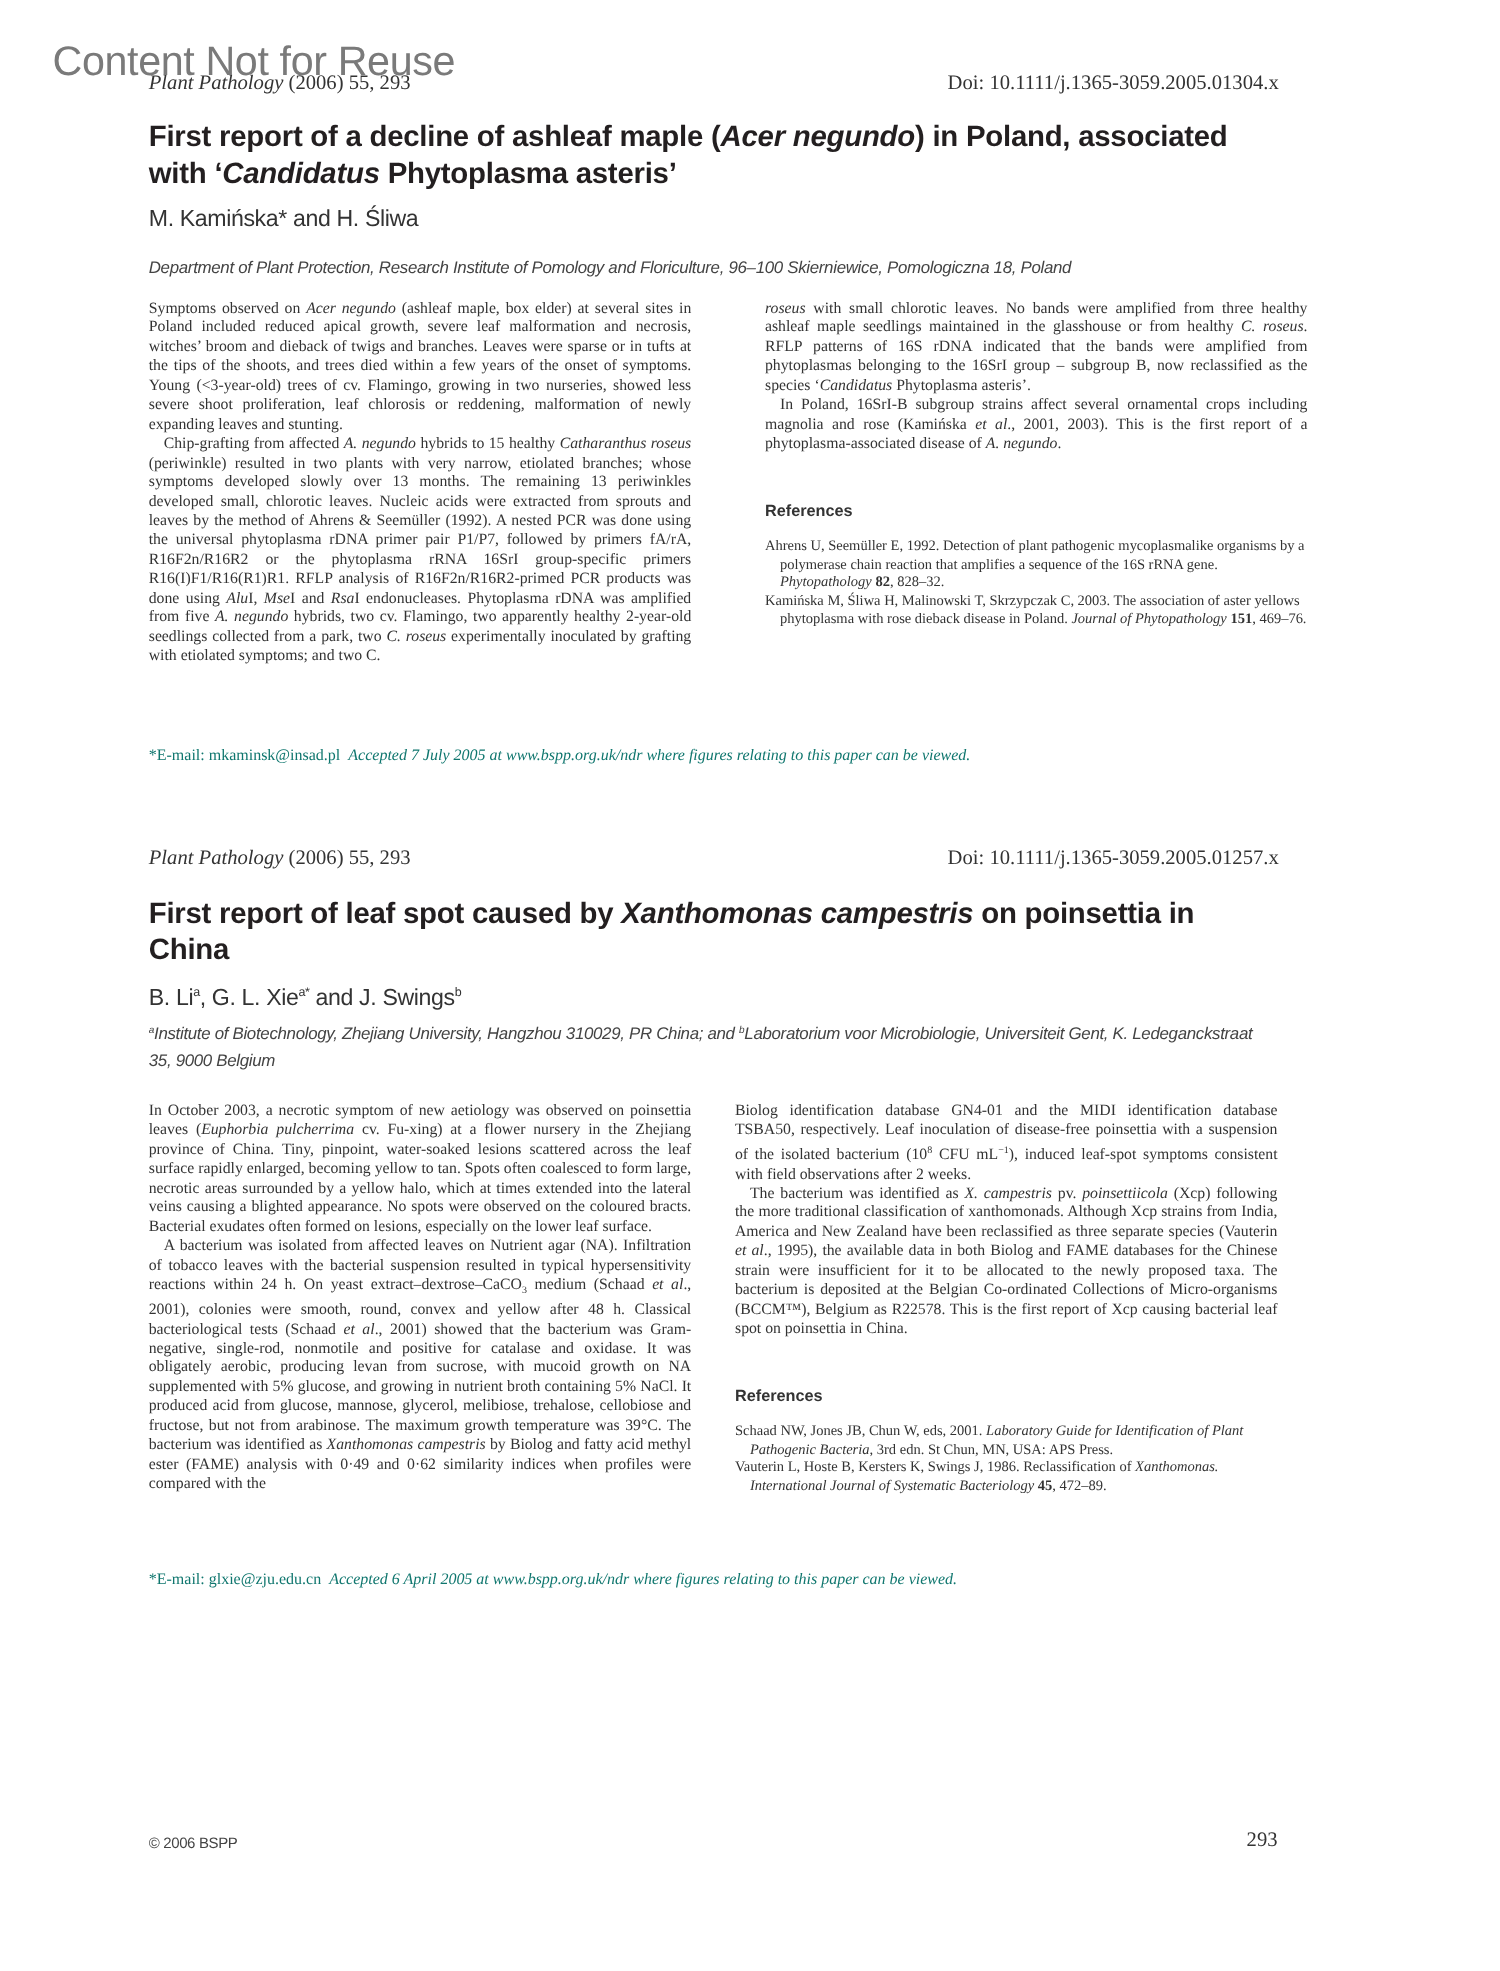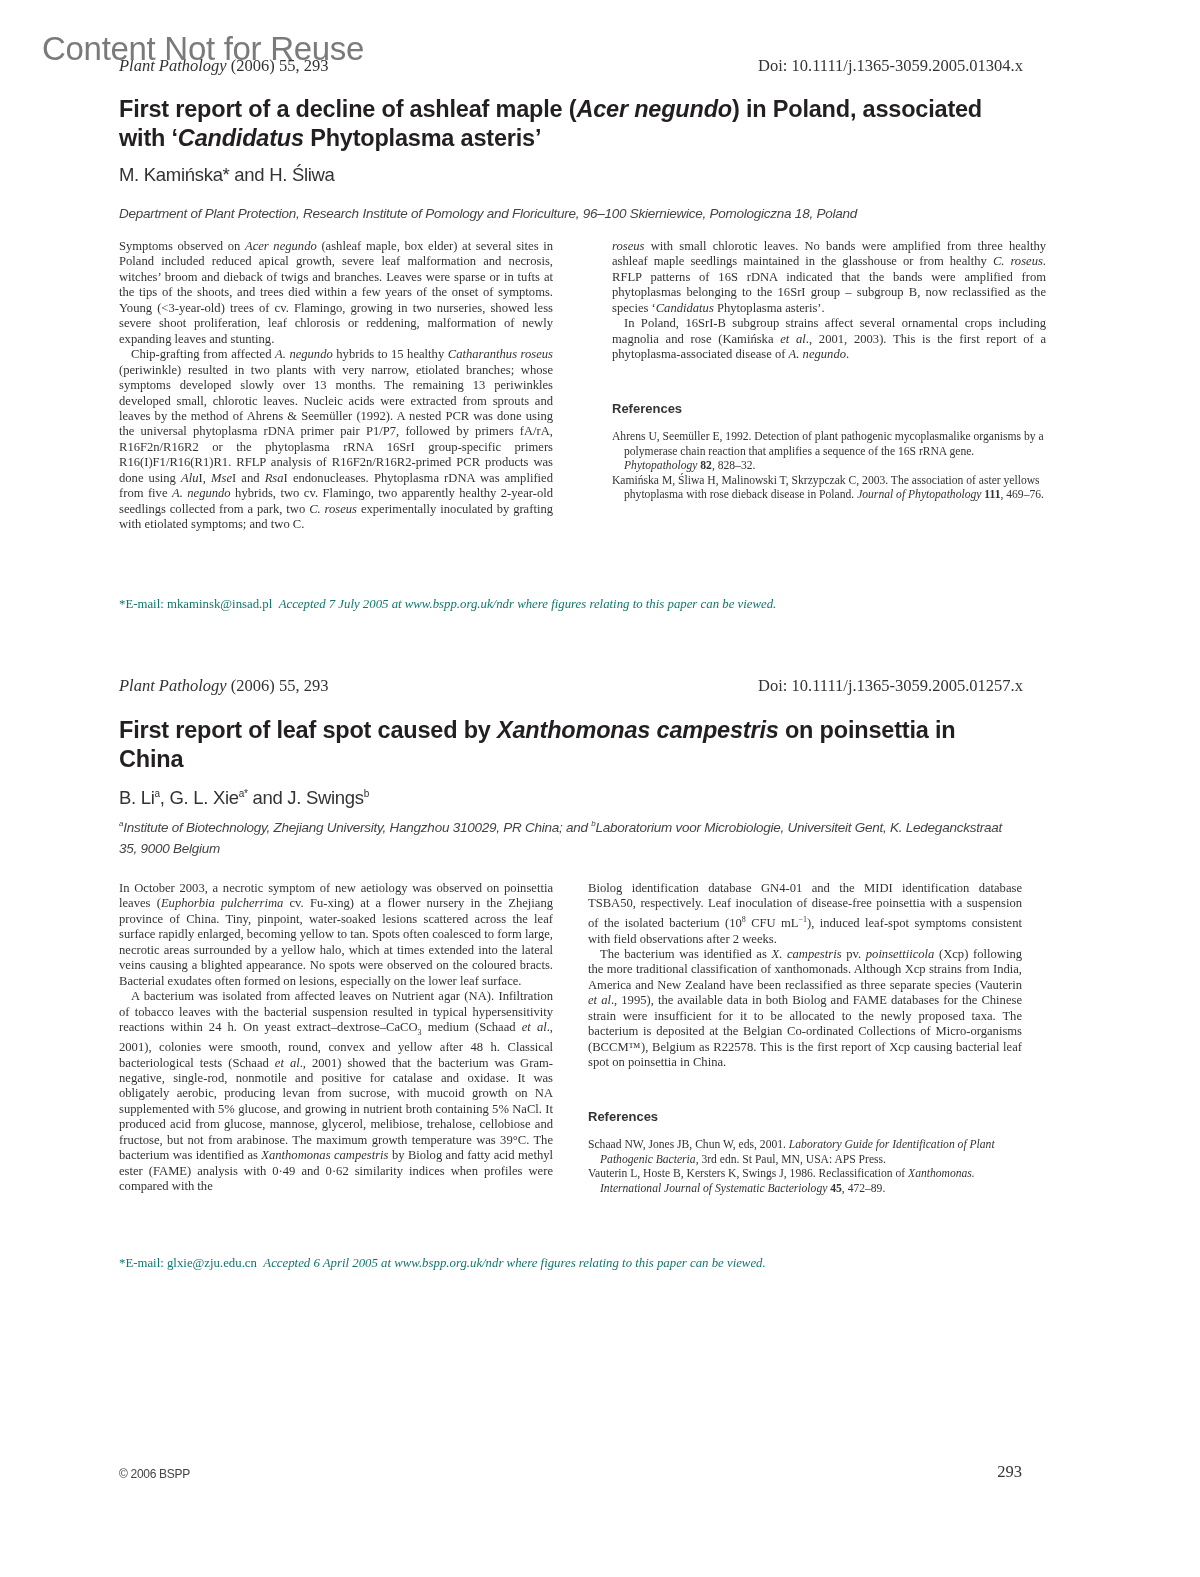--- a/index.html
+++ b/index.html
@@ -47,21 +47,21 @@
   <p>Symptoms observed on <i>Acer negundo</i> (ashleaf maple, box elder) at several sites in Poland included reduced apical growth, severe leaf malformation and necrosis, witches’ broom and dieback of twigs and branches. Leaves were sparse or in tufts at the tips of the shoots, and trees died within a few years of the onset of symptoms. Young (&lt;3-year-old) trees of cv. Flamingo, growing in two nurseries, showed less severe shoot proliferation, leaf chlorosis or reddening, malformation of newly expanding leaves and stunting.</p>
   <p class="indent">Chip-grafting from affected <i>A. negundo</i> hybrids to 15 healthy <i>Catharanthus roseus</i> (periwinkle) resulted in two plants with very narrow, etiolated branches; whose symptoms developed slowly over 13 months. The remaining 13 periwinkles developed small, chlorotic leaves. Nucleic acids were extracted from sprouts and leaves by the method of Ahrens &amp; Seemüller (1992). A nested PCR was done using the universal phytoplasma rDNA primer pair P1/P7, followed by primers fA/rA, R16F2n/R16R2 or the phytoplasma rRNA 16SrI group-specific primers R16(I)F1/R16(R1)R1. RFLP analysis of R16F2n/R16R2-primed PCR products was done using <i>Alu</i>I, <i>Mse</i>I and <i>Rsa</i>I endonucleases. Phytoplasma rDNA was amplified from five <i>A. negundo</i> hybrids, two cv. Flamingo, two apparently healthy 2-year-old seedlings collected from a park, two <i>C. roseus</i> experimentally inoculated by grafting with etiolated symptoms; and two C.</p>
 </div>
 
 <div class="col" style="left:580px; top:239px;margin-left:32px;">
   <p><i>roseus</i> with small chlorotic leaves. No bands were amplified from three healthy ashleaf maple seedlings maintained in the glasshouse or from healthy <i>C. roseus</i>. RFLP patterns of 16S rDNA indicated that the bands were amplified from phytoplasmas belonging to the 16SrI group – subgroup B, now reclassified as the species ‘<i>Candidatus</i> Phytoplasma asteris’.</p>
   <p class="indent">In Poland, 16SrI-B subgroup strains affect several ornamental crops including magnolia and rose (Kamińska <i>et al</i>., 2001, 2003). This is the first report of a phytoplasma-associated disease of <i>A. negundo</i>.</p>
   <div style="height:38px;"></div>
   <div class="refhead">References</div>
   <div class="ref"><span>Ahrens U, Seemüller E, 1992. Detection of plant pathogenic mycoplasmalike organisms by a polymerase chain reaction that amplifies a sequence of the 16S rRNA gene. </span><i>Phytopathology</i><b> 82</b><span>, 828–32.</span></div>
-  <div class="ref"><span>Kamińska M, Śliwa H, Malinowski T, Skrzypczak C, 2003. The association of aster yellows phytoplasma with rose dieback disease in Poland. </span><i>Journal of Phytopathology</i><b> 111</b><span>, 469–76.</span></div>
+  <div class="ref"><span>Kamińska M, Śliwa H, Malinowski T, Skrzypczak C, 2003. The association of aster yellows phytoplasma with rose dieback disease in Poland. </span><i>Journal of Phytopathology</i><b> 151</b><span>, 469–76.</span></div>
 </div>
 
 <div class="footnote" style="top:597px;"><span>*E-mail: mkaminsk@insad.pl</span>&nbsp; <i>Accepted 7 July 2005 at www.bspp.org.uk/ndr where figures relating to this paper can be viewed.</i></div>
 
 <div class="runhead" style="top:676px;">
   <span class="left"><i>Plant Pathology</i> <span>(2006) 55, 293</span></span>
   <span class="right">Doi: 10.1111/j.1365-3059.2005.01257.x</span>
 </div>
 
 <h1 class="title" style="top:716px;"><span>First report of leaf spot caused by </span><i>Xanthomonas campestris</i><span> on poinsettia in China</span></h1>
@@ -72,20 +72,20 @@
 <div class="col" style="left:119px; top:881px;">
   <p>In October 2003, a necrotic symptom of new aetiology was observed on poinsettia leaves (<i>Euphorbia pulcherrima</i> cv. Fu-xing) at a flower nursery in the Zhejiang province of China. Tiny, pinpoint, water-soaked lesions scattered across the leaf surface rapidly enlarged, becoming yellow to tan. Spots often coalesced to form large, necrotic areas surrounded by a yellow halo, which at times extended into the lateral veins causing a blighted appearance. No spots were observed on the coloured bracts. Bacterial exudates often formed on lesions, especially on the lower leaf surface.</p>
   <p class="indent">A bacterium was isolated from affected leaves on Nutrient agar (NA). Infiltration of tobacco leaves with the bacterial suspension resulted in typical hypersensitivity reactions within 24 h. On yeast extract–dextrose–CaCO<sub style="font-size:8px;">3</sub> medium (Schaad <i>et al</i>., 2001), colonies were smooth, round, convex and yellow after 48 h. Classical bacteriological tests (Schaad <i>et al</i>., 2001) showed that the bacterium was Gram-negative, single-rod, nonmotile and positive for catalase and oxidase. It was obligately aerobic, producing levan from sucrose, with mucoid growth on NA supplemented with 5% glucose, and growing in nutrient broth containing 5% NaCl. It produced acid from glucose, mannose, glycerol, melibiose, trehalose, cellobiose and fructose, but not from arabinose. The maximum growth temperature was 39°C. The bacterium was identified as <i>Xanthomonas campestris</i> by Biolog and fatty acid methyl ester (FAME) analysis with 0·49 and 0·62 similarity indices when profiles were compared with the</p>
 </div>
 
 <div class="col" style="left:588px; top:881px;">
   <p>Biolog identification database GN4-01 and the MIDI identification database TSBA50, respectively. Leaf inoculation of disease-free poinsettia with a suspension of the isolated bacterium (10<sup style="font-size:8px;">8</sup> CFU mL<sup style="font-size:8px;">−1</sup>), induced leaf-spot symptoms consistent with field observations after 2 weeks.</p>
   <p class="indent">The bacterium was identified as <i>X. campestris</i> pv. <i>poinsettiicola</i> (Xcp) following the more traditional classification of xanthomonads. Although Xcp strains from India, America and New Zealand have been reclassified as three separate species (Vauterin <i>et al</i>., 1995), the available data in both Biolog and FAME databases for the Chinese strain were insufficient for it to be allocated to the newly proposed taxa. The bacterium is deposited at the Belgian Co-ordinated Collections of Micro-organisms (BCCM™), Belgium as R22578. This is the first report of Xcp causing bacterial leaf spot on poinsettia in China.</p>
   <div style="height:38px;"></div>
   <div class="refhead">References</div>
-  <div class="ref"><span>Schaad NW, Jones JB, Chun W, eds, 2001. </span><i>Laboratory Guide for Identification of Plant Pathogenic Bacteria</i><b></b><span>, 3rd edn. St Paul, MN, USA: APS Press.</span></div>
+  <div class="ref"><span>Schaad NW, Jones JB, Chun W, eds, 2001. </span><i>Laboratory Guide for Identification of Plant Pathogenic Bacteria</i><b></b><span>, 3rd edn. St Chun, MN, USA: APS Press.</span></div>
   <div class="ref"><span>Vauterin L, Hoste B, Kersters K, Swings J, 1986. Reclassification of </span><i>Xanthomonas. International Journal of Systematic Bacteriology</i><b> 45</b><span>, 472–89.</span></div>
 </div>
 
 <div class="footnote" style="top:1256px;"><span>*E-mail: glxie@zju.edu.cn</span>&nbsp; <i>Accepted 6 April 2005 at www.bspp.org.uk/ndr where figures relating to this paper can be viewed.</i></div>
 
 <div class="footer-left">© 2006 BSPP</div>
 <div class="footer-right">293</div>
 
 </body></html>

